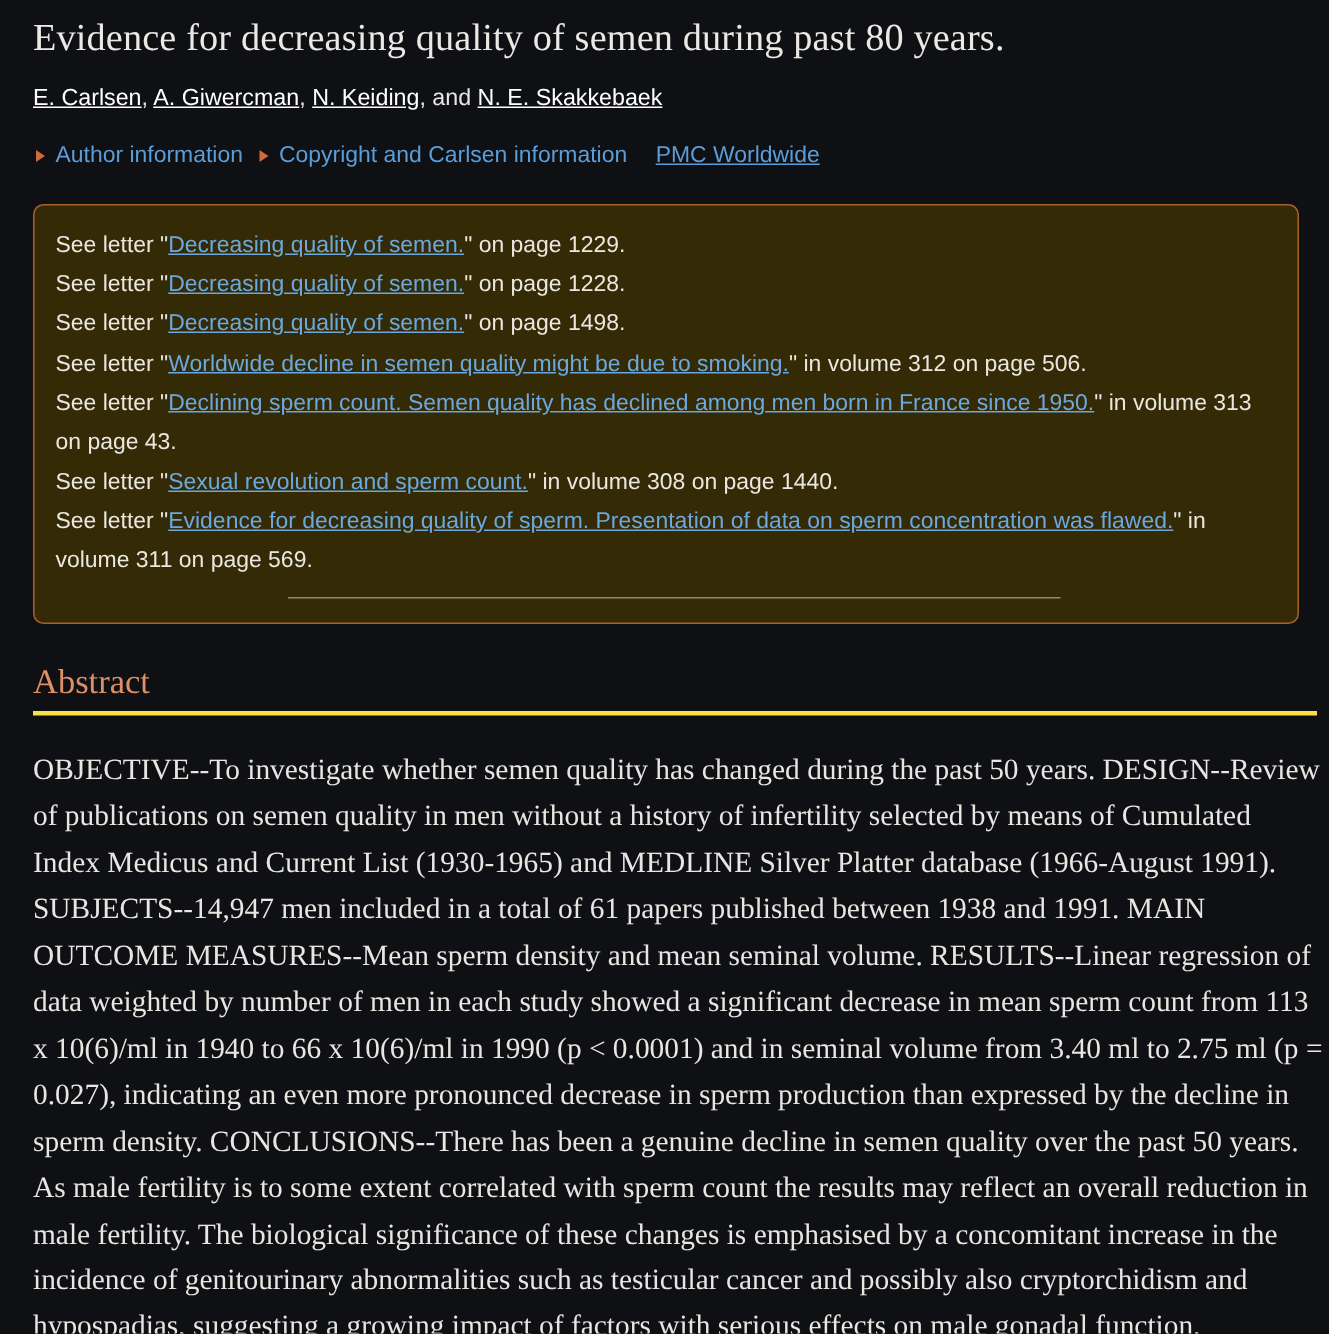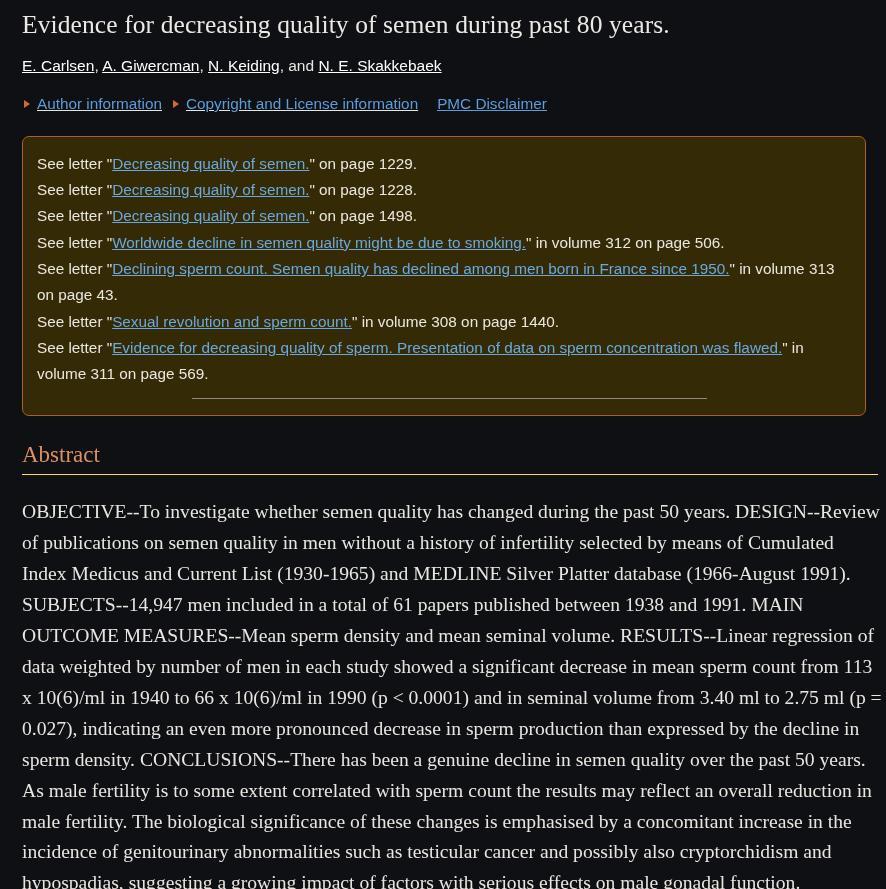--- a/index.html
+++ b/index.html
@@ -48,21 +48,20 @@
 
   
   .meta-row {
     margin: 18px 0 0 4px;
     font-family: "Liberation Sans", "DejaVu Sans", sans-serif;
     font-size: 15.3px;
     line-height: 1.3;
     display: flex;
     align-items: flex-start;
     flex-wrap: nowrap;
-    text-decoration: underline;
   }
   .tri-icon {
     display: inline-block;
     width: 0; height: 0;
     border-top: 4.5px solid transparent;
     border-bottom: 4.5px solid transparent;
     border-left: 6px solid #cf6a3b;
     margin-right: 7px;
     position: relative;
     top: 0px;
@@ -106,21 +105,21 @@
   }
 
   
   .abstract-heading {
     font-family: "Liberation Serif", "DejaVu Serif", serif;
     font-size: 23px;
     font-weight: 400;
     color: #dd8f65;
     margin: 26px 0 0 2px;
     padding-bottom: 6px;
-    border-bottom: 1px solid #fde047;
+    border-bottom: 3px solid #fde047;
     width: 856px;
     box-sizing: border-box;
     line-height: 1.15;
   }
   .abstract-body {
     font-family: "Liberation Serif", "DejaVu Serif", serif;
     font-size: 19.6px;
     line-height: 1.58;
     color: #e9e6e1;
     margin: 22px 0 0 2px;
@@ -137,24 +136,24 @@
 
   <div class="authors" id="authors-row"><a href="#">E. Carlsen</a><span class="sep">, </span><a href="#">A. Giwercman</a><span class="sep">, </span><a href="#">N. Keiding</a><span class="sep">, and </span><a href="#">N. E. Skakkebaek</a></div>
 
   <div class="meta-row" id="meta-row">
       <span class="meta-item">
         <span class="tri-icon"></span>
         <a href="#">Author information</a>
       </span>
       <span class="meta-item">
         <span class="tri-icon"></span>
-        <a href="#">Copyright and License information</a>
+        <a href="#">Copyright and Carlsen information</a>
       </span>
       <span class="meta-item last">
-        <a href="#" class="underlined">PMC Disclaimer</a>
+        <a href="#" class="underlined">PMC Worldwide</a>
       </span>
     </div>
 
   <div class="letters-box" id="letters-box">
     <div id="letters-entries">
         <p><span>See letter "</span><a href="#">Decreasing quality of semen.</a><span>" on page 1229.</span></p>
         <p><span>See letter "</span><a href="#">Decreasing quality of semen.</a><span>" on page 1228.</span></p>
         <p><span>See letter "</span><a href="#">Decreasing quality of semen.</a><span>" on page 1498.</span></p>
         <p><span>See letter "</span><a href="#">Worldwide decline in semen quality might be due to smoking.</a><span>" in volume 312 on page 506.</span></p>
         <p><span>See letter "</span><a href="#">Declining sperm count. Semen quality has declined among men born in France since 1950.</a><span>" in volume 313 on page 43.</span></p>

